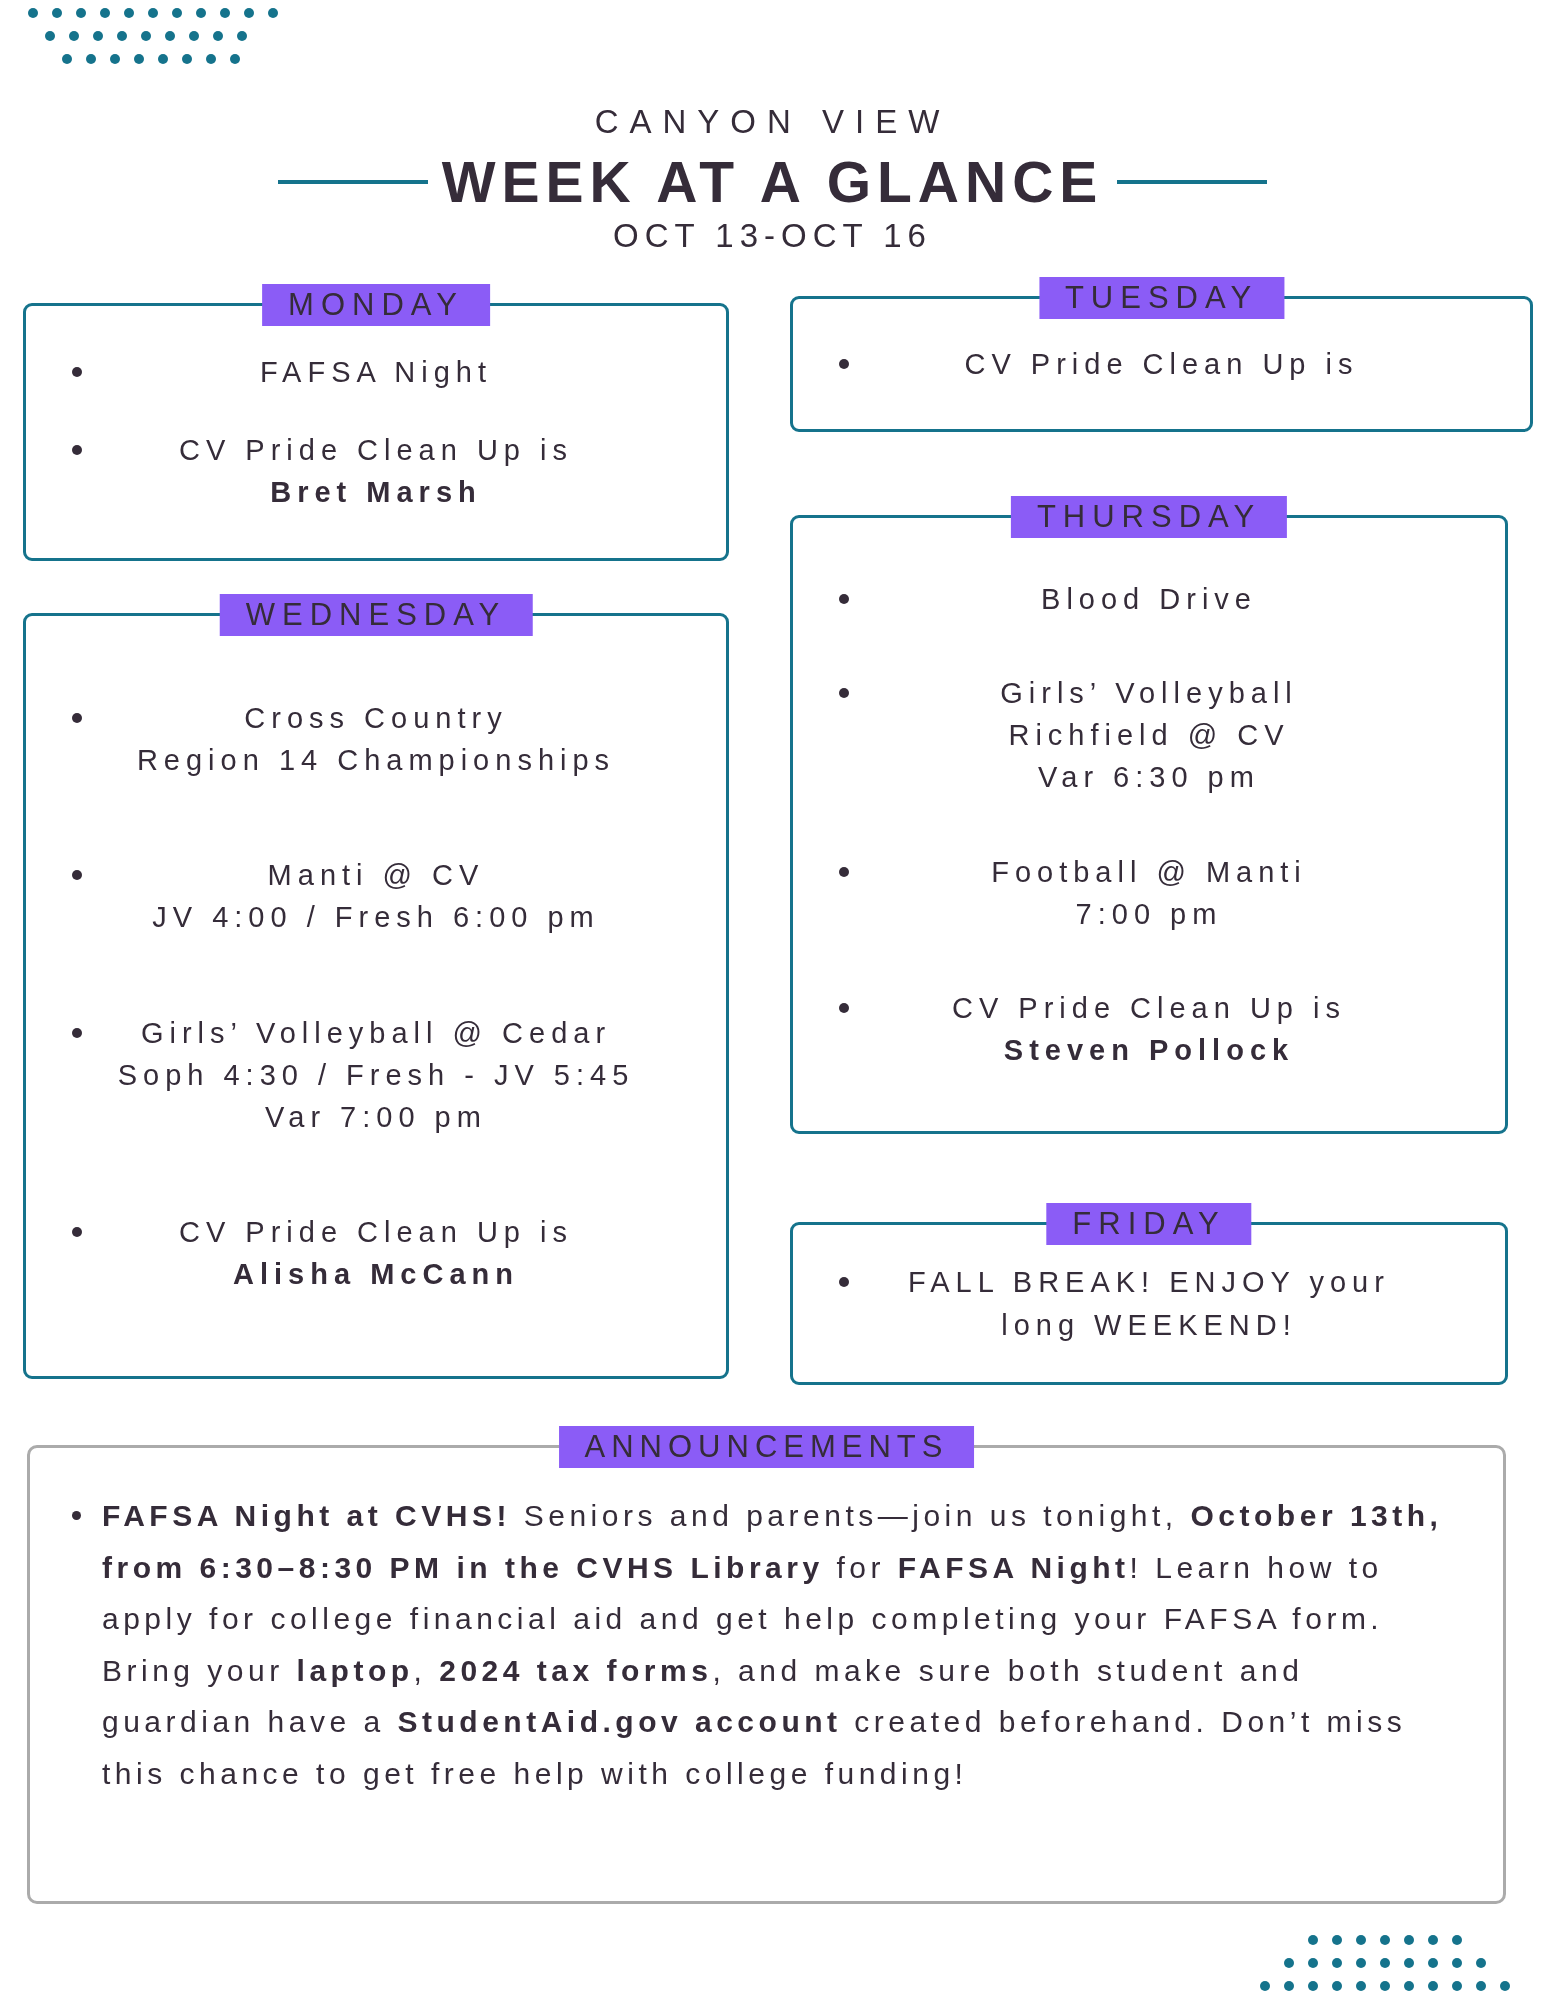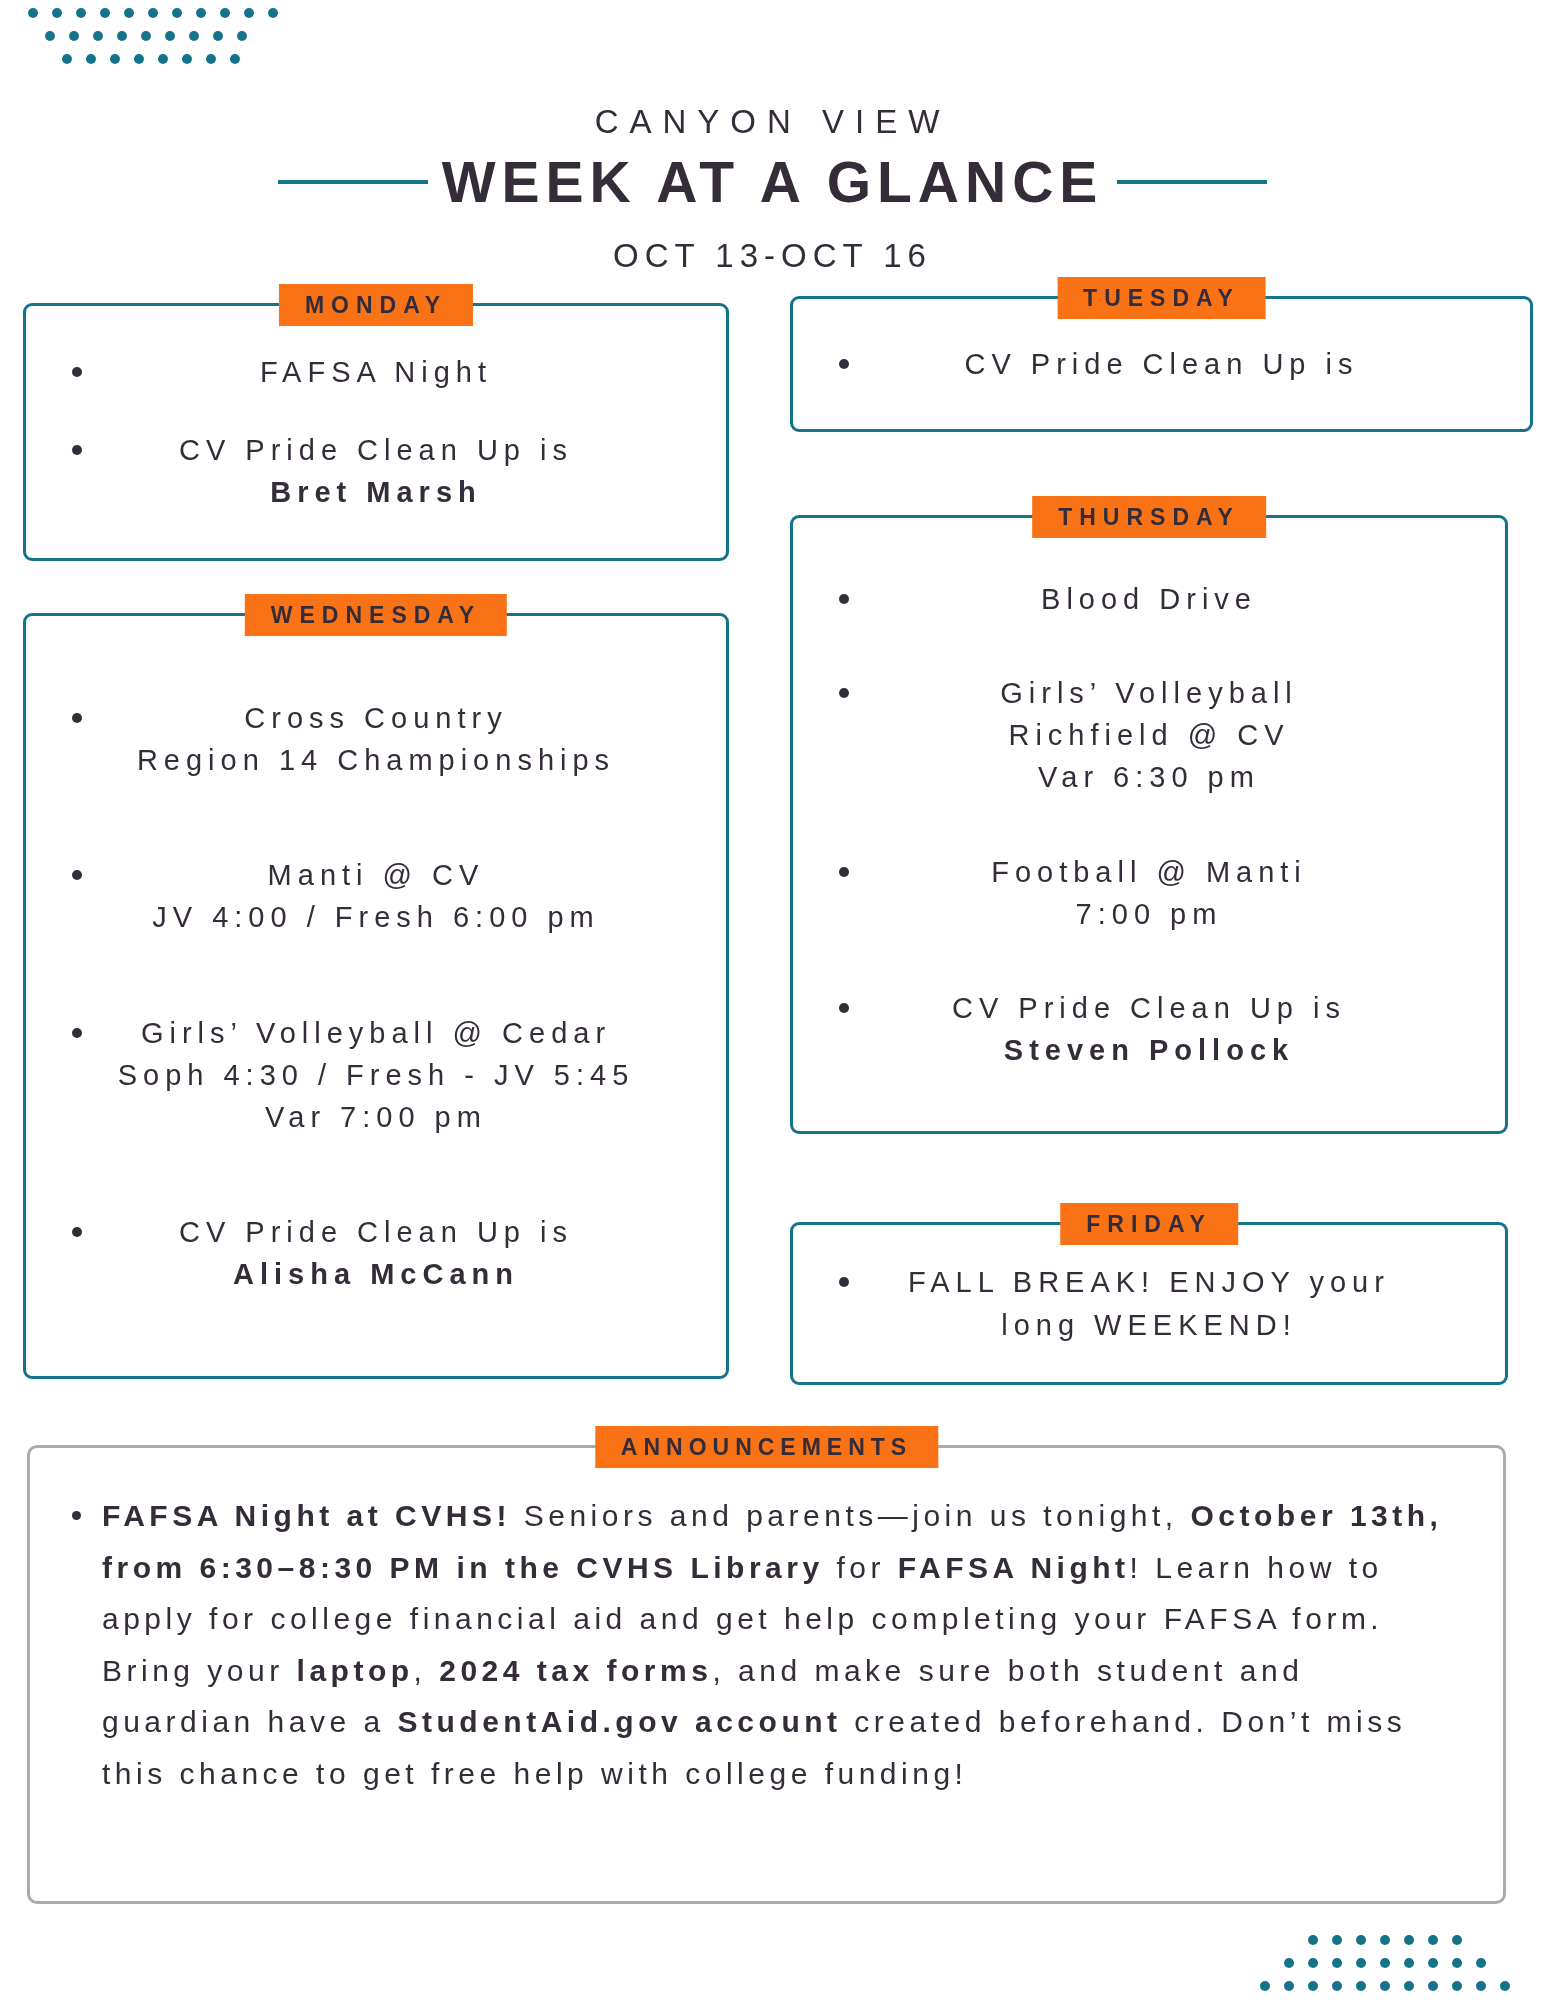--- a/index.html
+++ b/index.html
@@ -12,26 +12,26 @@
   .dot-grid.tl{left:28px;top:8px;align-items:flex-start;}
   .dot-grid.br{right:35px;bottom:9px;align-items:flex-end;}
   .dot-row{display:flex;gap:14px;}
   .dot{width:10px;height:10px;border-radius:50%;background:var(--teal,#15738c);flex:0 0 auto;}
   
   .header{position:absolute;left:0;top:103px;width:100%;text-align:center;}
   .school{font-size:33px;letter-spacing:11px;font-weight:normal;}
   .title-row{display:flex;align-items:center;justify-content:center;gap:14px;margin-top:8px;}
   .tline{display:inline-block;width:150px;height:4px;background:var(--teal,#15738c);}
   .big-title{font-size:57px;font-weight:bold;letter-spacing:6px;margin:0;white-space:nowrap;}
-  .date-range{font-size:33px;letter-spacing:6px;margin-top:22px;}
+  .date-range{font-size:33px;letter-spacing:6px;margin-top:2px;}
   
   .day-box{position:absolute;border:3px solid var(--teal,#15738c);border-radius:9px;}
   .box-title{
     position:absolute;top:-22px;left:50%;transform:translateX(-50%);
-    background:#f97316;padding:0 26px;font-weight:bold;font-size:23px;letter-spacing:7px;
+    background:#8b5cf6;padding:0 26px;font-weight:normal;font-size:31px;letter-spacing:7px;
     white-space:nowrap;line-height:42px;
   }
   .box-content{position:absolute;left:14px;right:14px;top:8px;bottom:8px;
     display:flex;flex-direction:column;justify-content:space-evenly;}
   .event{position:relative;text-align:center;font-size:29px;letter-spacing:6px;line-height:1.45;}
   .event .bullet{position:absolute;left:32px;top:16px;width:10px;height:10px;border-radius:50%;
     background:var(--dark,#352c39);}
   .line.bold{font-weight:bold;}
   
   .ann-box{position:absolute;border:3px solid var(--grey,#ababab);border-radius:10px;}

